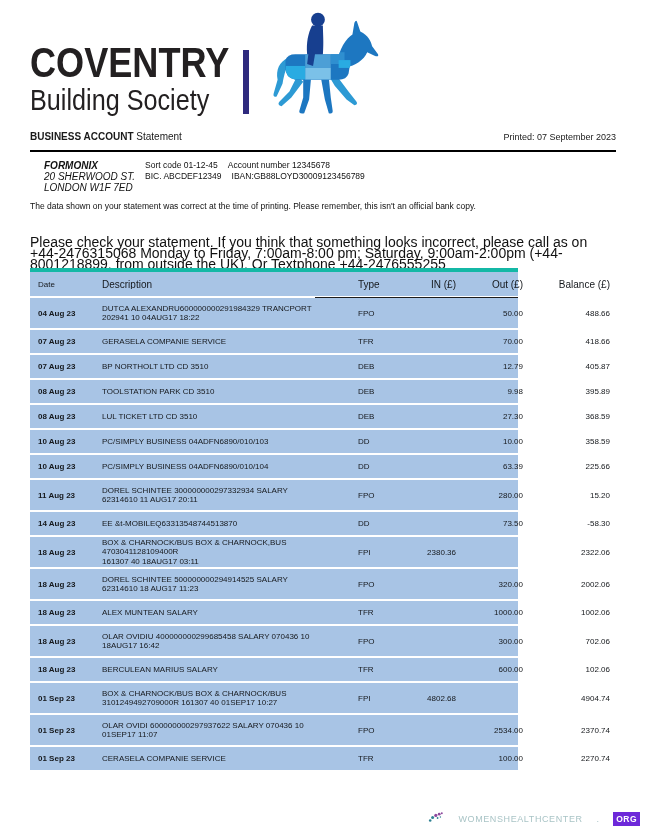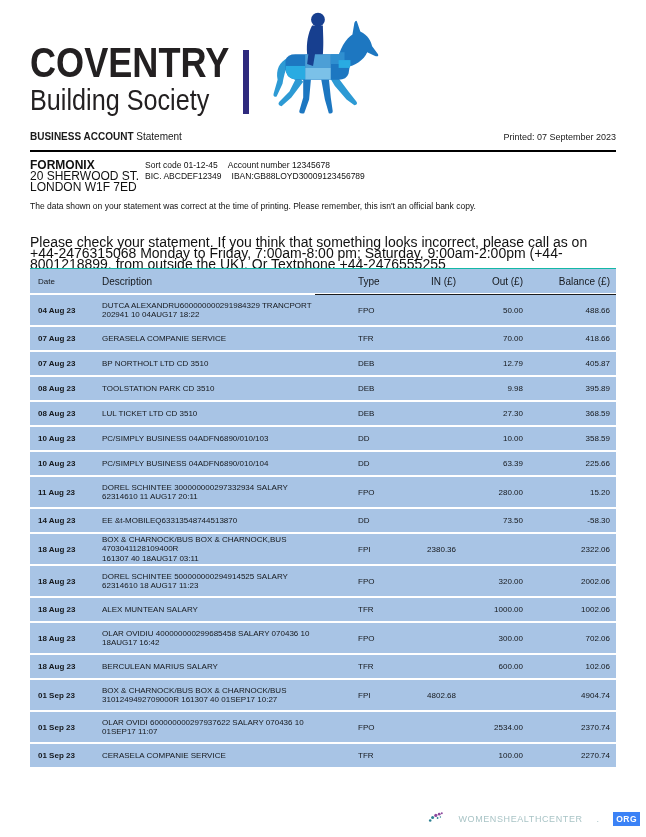--- a/index.html
+++ b/index.html
@@ -14,50 +14,50 @@
   .horse { position:absolute; left:252px; top:8px; }
 
   
   .stmt-row { position:absolute; left:30px; top:131px; width:586px; display:flex; justify-content:space-between; align-items:baseline; }
   .stmt-left { font-size:10px; color:#1a1a1a; }
   .stmt-left .b { font-weight:bold; }
   .stmt-right { font-size:9px; color:#1a1a1a;margin-left:11px; }
   .rule { position:absolute; left:30px; top:150px; width:586px; height:0; border-top:2px solid #000; }
 
   
-  .addr { position:absolute; left:30px; top:160px; font-size:12px; line-height:11px; color:#111; }
+  .addr { position:absolute; left:44px; top:160px; font-size:10px; line-height:11px; color:#111;font-style:italic; }
   .addr .nm { font-weight:bold; }
   .acct { position:absolute; left:145px; top:160px; font-size:8.5px; line-height:11px; color:#111; }
   .acct .gap { display:inline-block; width:10px; }
   .note1 { position:absolute; left:30px; top:201px; width:570px; font-size:8.5px; color:#111; }
   .note2 { position:absolute; left:30px; top:237px; width:560px; font-size:14px; line-height:11px; color:#111; }
 
   
-  .table { position:absolute; left:30px; top:268px; width:586px; border-top:1px solid #14b8a6; }
+  .table { position:absolute; left:30px; top:268px; width:488px; border-top:4px solid #14b8a6; }
   .thead, .trow { display:grid; grid-template-columns:72px 248px 55px 55px 65px 91px; align-items:center; background:#a8c4e5; border-bottom:2px solid #ffffff; }
   .thead { height:26px; font-size:10px; color:#15181c; position:relative; }
   .thead .cell { padding-top:1px; }
   .trow { height:25px; font-size:8px; color:#15181c; }
   .trow.two { height:32px; }
   .cell { overflow:hidden; }
   .cell.date { padding-left:8px; font-weight:bold; font-size:8px; }
   .cell.desc { white-space:pre-line; line-height:9.5px; }
   .cell.type { padding-left:8px; }
   .cell.in, .cell.out, .cell.balance { text-align:right; }
   .cell.in { padding-right:4px; }
   .cell.out { padding-right:2px; }
   .cell.balance { padding-right:6px; }
   .thead .cell.date, .thead .cell.desc, .thead .cell.type { font-weight:normal; }
   .header-black-line { position:absolute; left:285px; right:0; top:25px; height:1px; background:#1c1c1c; }
 
   
   .footer { position:absolute; top:809px; right:6px; display:flex; align-items:center; gap:14px; }
   .wm-text { font-size:9px; letter-spacing:0.6px; color:#a9c4c6; }
   .wm-dot { font-size:9px; color:#a9c4c6; }
-  .wm-badge { font-size:8.5px; font-weight:bold; color:#ffffff; background:#3b82f6; padding:1.5px 3px 2px 3px; letter-spacing:0.5px; }
+  .wm-badge { font-size:8.5px; font-weight:bold; color:#ffffff; background:#6d28d9; padding:1.5px 3px 2px 3px; letter-spacing:0.5px; }
 </style>
 </head>
 <body>
 
 <div class="page">
 
   <div class="brand">
     <div class="line1">COVENTRY</div>
     <div class="line2">Building Society</div>
   </div>

